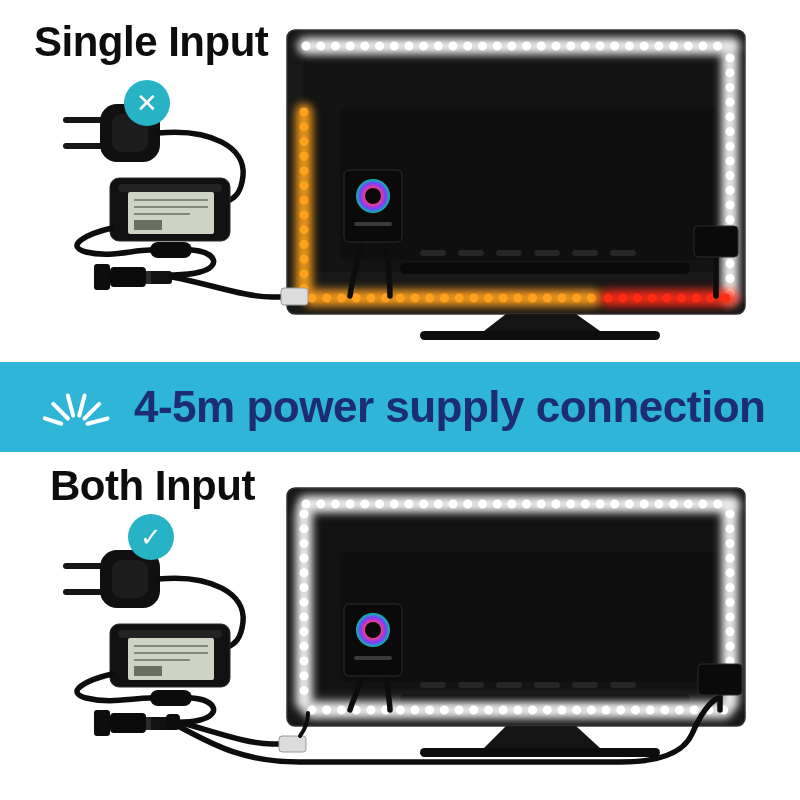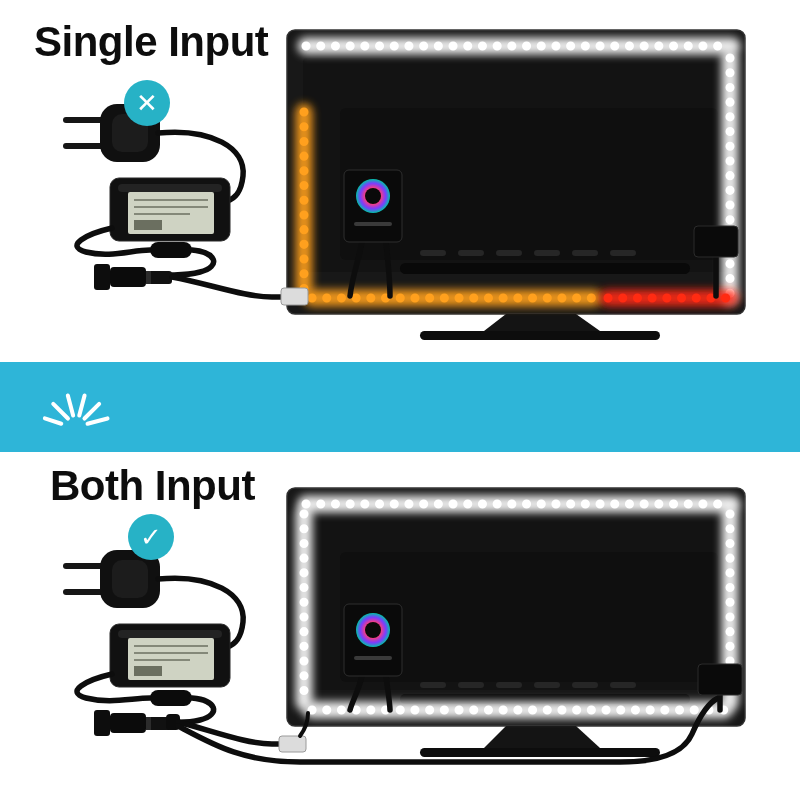--- a/index.html
+++ b/index.html
@@ -161,20 +161,21 @@
   <svg width="72" height="56" viewBox="0 0 80 60">
     <g stroke="#ffffff" stroke-width="4.5" stroke-linecap="round">
       <line x1="21.4" y1="48.6" x2="3.2" y2="42.7"></line>
       <line x1="28.8" y1="42.8" x2="12.5" y2="26.5"></line>
       <line x1="34.6" y1="39.4" x2="28.7" y2="17.2"></line>
       <line x1="41.4" y1="39.4" x2="47.3" y2="17.2"></line>
       <line x1="47.2" y1="42.8" x2="63.5" y2="26.5"></line>
       <line x1="50.6" y1="48.6" x2="72.8" y2="42.7"></line>
     </g>
   </svg>
+  <div class="banner-text">4-5m power supply connection</div>
 </div>
 
 <section id="sec2">
   <h1 class="title">Both Input</h1>
   <div class="badge">
     <span>✓</span>
   </div>
 
   <svg class="illu" viewBox="0 0 800 348">
     <defs>

